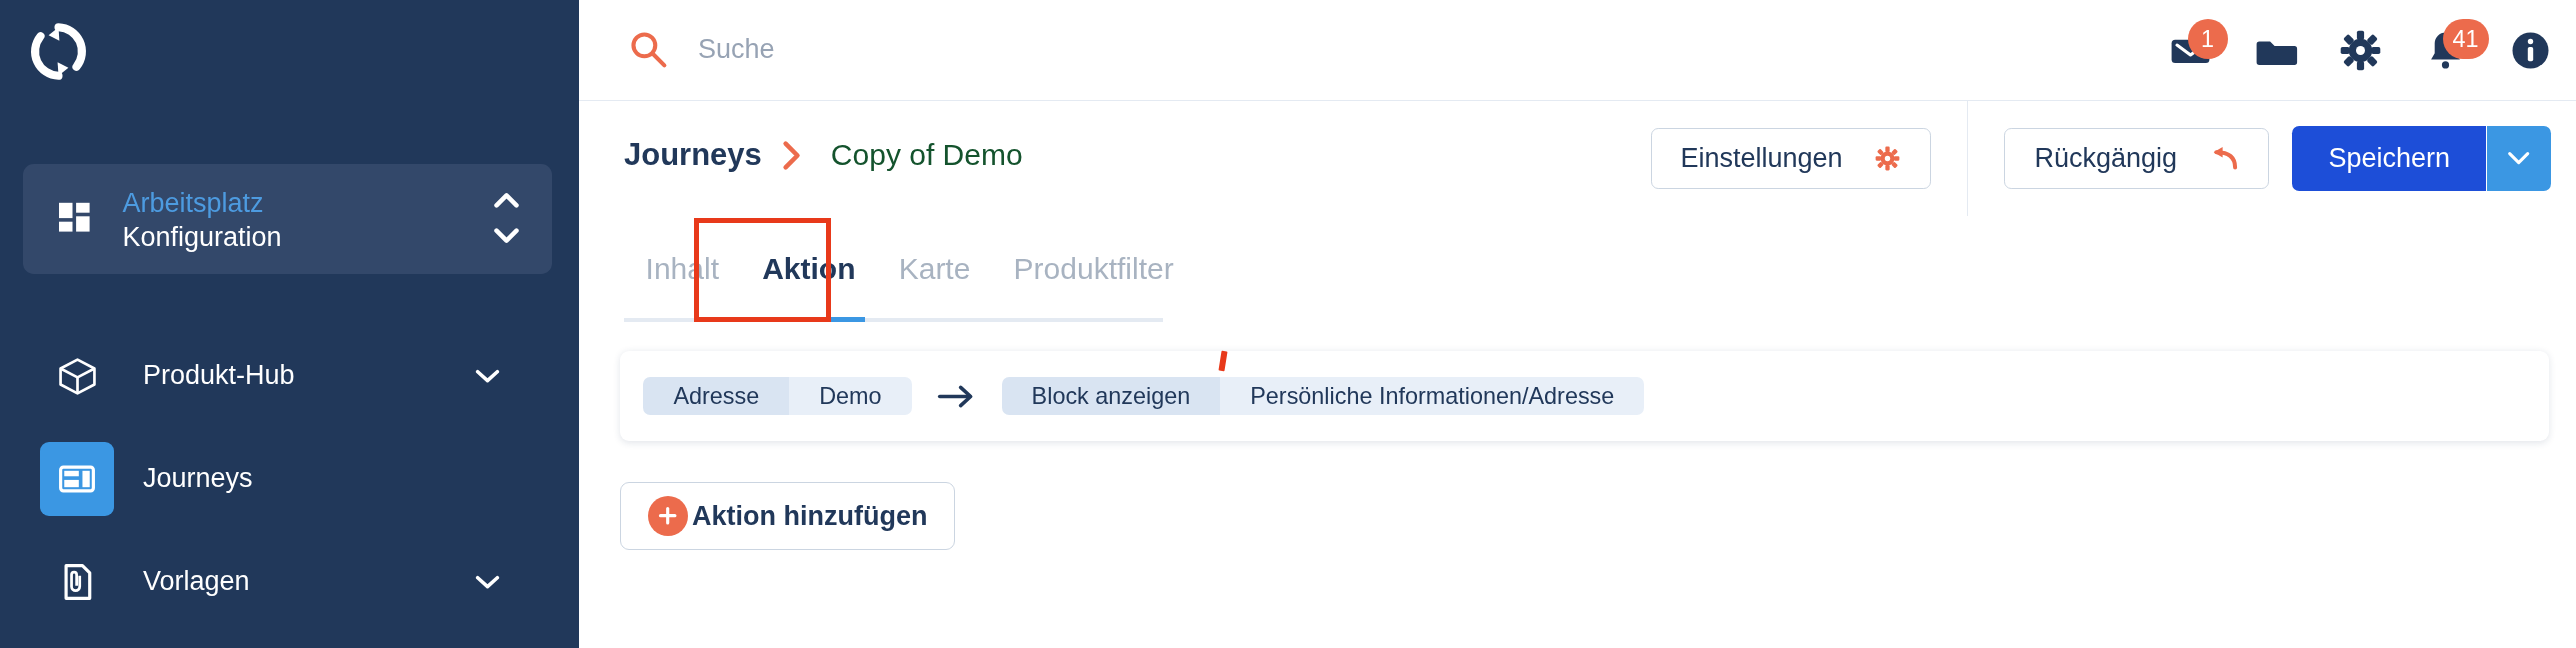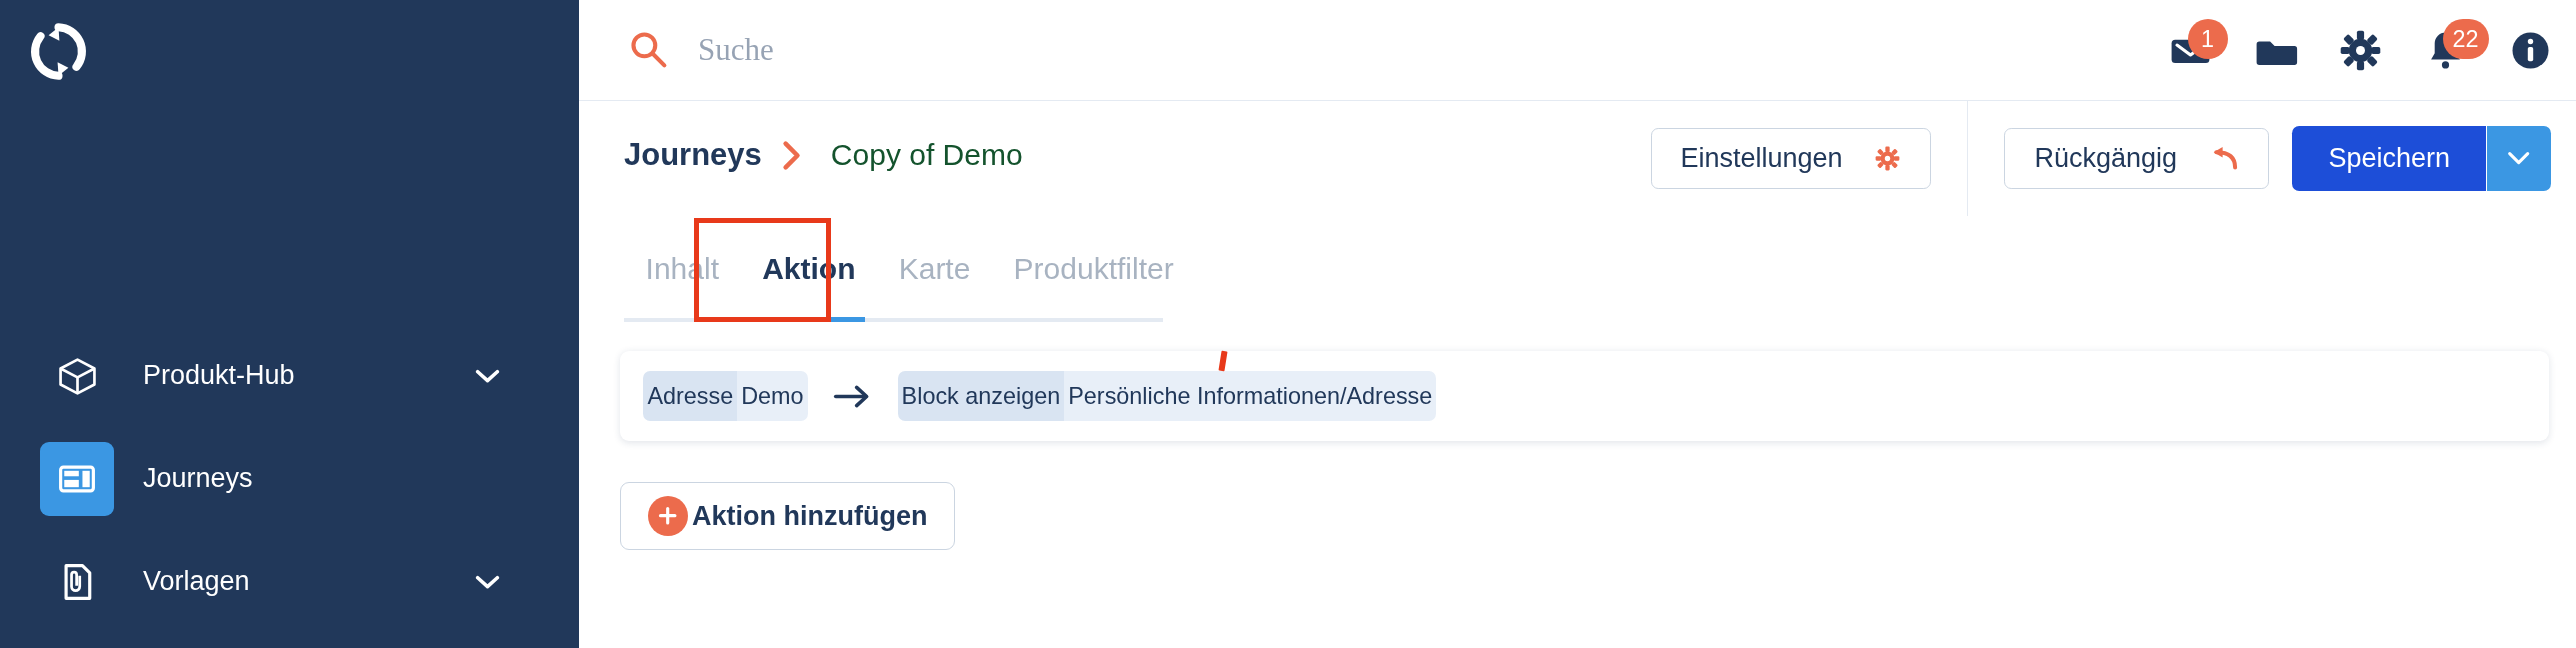--- a/index.html
+++ b/index.html
@@ -112,22 +112,22 @@
     width: 40px; height: 40px;
   }
   #search-input {
     position: absolute;
     left: 117px; top: 21.6px;
     width: 809px;
     height: 54px;
     border: none;
     outline: none;
     background: transparent;
-    font-family: Liberation Serif, serif;
-    font-size: 31px;
+    font-family: Liberation Sans, sans-serif;
+    font-size: 27px;
     color: #21385A;
   }
   #search-input::placeholder {
     color: #97A3B4;
   }
   #topbar-actions {
     position: absolute;
     right: 23.4px; top: 0;
     height: 101px;
     display: flex;
@@ -309,24 +309,24 @@
     display: flex;
     align-items: center;
   }
   .pill-group {
     display: flex;
     align-items: center;
     border-radius: 7.2px;
     overflow: hidden;
   }
   .pill {
-    height: 50px;
-    display: flex;
-    align-items: center;
-    padding: 0 4px;
+    height: 38px;
+    display: flex;
+    align-items: center;
+    padding: 0 30px;
     font-size: 23.4px;
     color: #21385A;
     white-space: nowrap;
   }
   .pill.dark { background: #D9E4F2; }
   .pill.light { background: #E8EFF8; }
   #rule-arrow {
     margin: 0 25px;
     width: 40px; height: 31px;
   }
@@ -385,20 +385,40 @@
 
   <div id="brand-logo">
     <svg width="63" height="63" viewBox="0 0 70 70">
       <path d="M35 8 A27 27 0 0 1 55 52" fill="none" stroke="#ffffff" stroke-width="9" stroke-linecap="round"></path>
       <path d="M35 62 A27 27 0 0 1 15 18" fill="none" stroke="#ffffff" stroke-width="9" stroke-linecap="round"></path>
       <path d="M35 8 L24 17 L36 23 Z" fill="#ffffff"></path>
       <path d="M35 62 L46 53 L34 47 Z" fill="#ffffff"></path>
     </svg>
   </div>
 
+  <div id="workspace-card">
+    <div class="ws-icon">
+      <svg width="36" height="36" viewBox="0 0 40 40">
+        <rect x="0" y="2" width="15" height="17" fill="#ffffff"></rect>
+        <rect x="19" y="2" width="15" height="11" fill="#ffffff"></rect>
+        <rect x="0" y="23" width="15" height="11" fill="#ffffff"></rect>
+        <rect x="19" y="17" width="15" height="17" fill="#ffffff"></rect>
+      </svg>
+    </div>
+    <div class="ws-texts">
+      <div class="ws-line1">Arbeitsplatz</div>
+      <div class="ws-line2">Konfiguration</div>
+    </div>
+    <div class="ws-chevrons">
+      <svg width="29" height="58" viewBox="0 0 32 64">
+        <polyline points="5,18 16,7 27,18" fill="none" stroke="#ffffff" stroke-width="5" stroke-linecap="round" stroke-linejoin="round"></polyline>
+        <polyline points="5,46 16,57 27,46" fill="none" stroke="#ffffff" stroke-width="5" stroke-linecap="round" stroke-linejoin="round"></polyline>
+      </svg>
+    </div>
+  </div>
 
   <div class="nav-item" style="top:324px">
     <div class="nav-tile">
       <svg width="41" height="41" viewBox="0 0 46 46">
         <polygon points="23,4 42,14 42,32 23,42 4,32 4,14" fill="none" stroke="#ffffff" stroke-width="3" stroke-linejoin="round"></polygon>
         <polyline points="4,14 23,24 42,14" fill="none" stroke="#ffffff" stroke-width="3" stroke-linejoin="round"></polyline>
         <line x1="23" y1="24" x2="23" y2="42" stroke="#ffffff" stroke-width="3"></line>
       </svg>
     </div>
     <div class="nav-label">Produkt-Hub</div>
@@ -477,21 +497,21 @@
         </g>
         <circle cx="25" cy="25" r="5" fill="#ffffff"></circle>
       </svg>
     </div>
 
     <div class="tb-icon">
       <svg width="45" height="45" viewBox="0 0 50 50">
         <path d="M25 5 a12 12 0 0 1 12 12 v11 l4 7 h-32 l4 -7 v-11 a12 12 0 0 1 12 -12 z" fill="#21385A"></path>
         <circle cx="25" cy="41" r="4" fill="#21385A"></circle>
       </svg>
-      <span class="tb-badge">22</span>
+      <span class="tb-badge">41</span>
     </div>
 
     <div class="tb-icon">
       <svg width="45" height="45" viewBox="0 0 50 50">
         <circle cx="25" cy="25" r="20" fill="#21385A"></circle>
         <circle cx="25" cy="15" r="3" fill="#ffffff"></circle>
         <rect x="22" y="21" width="6" height="16" rx="2" fill="#ffffff"></rect>
       </svg>
     </div>
   </div>

